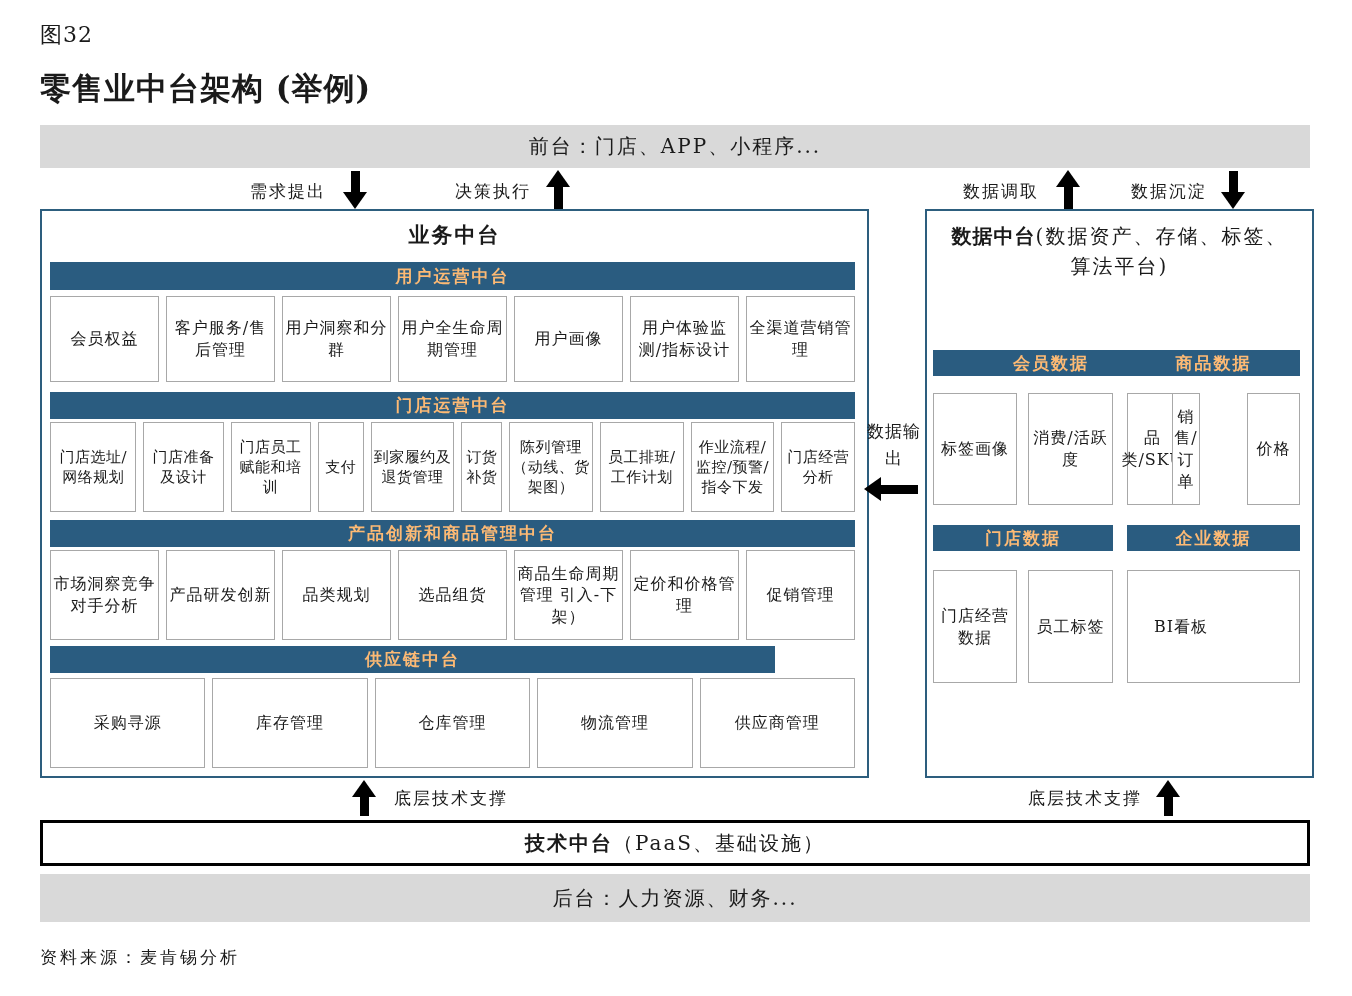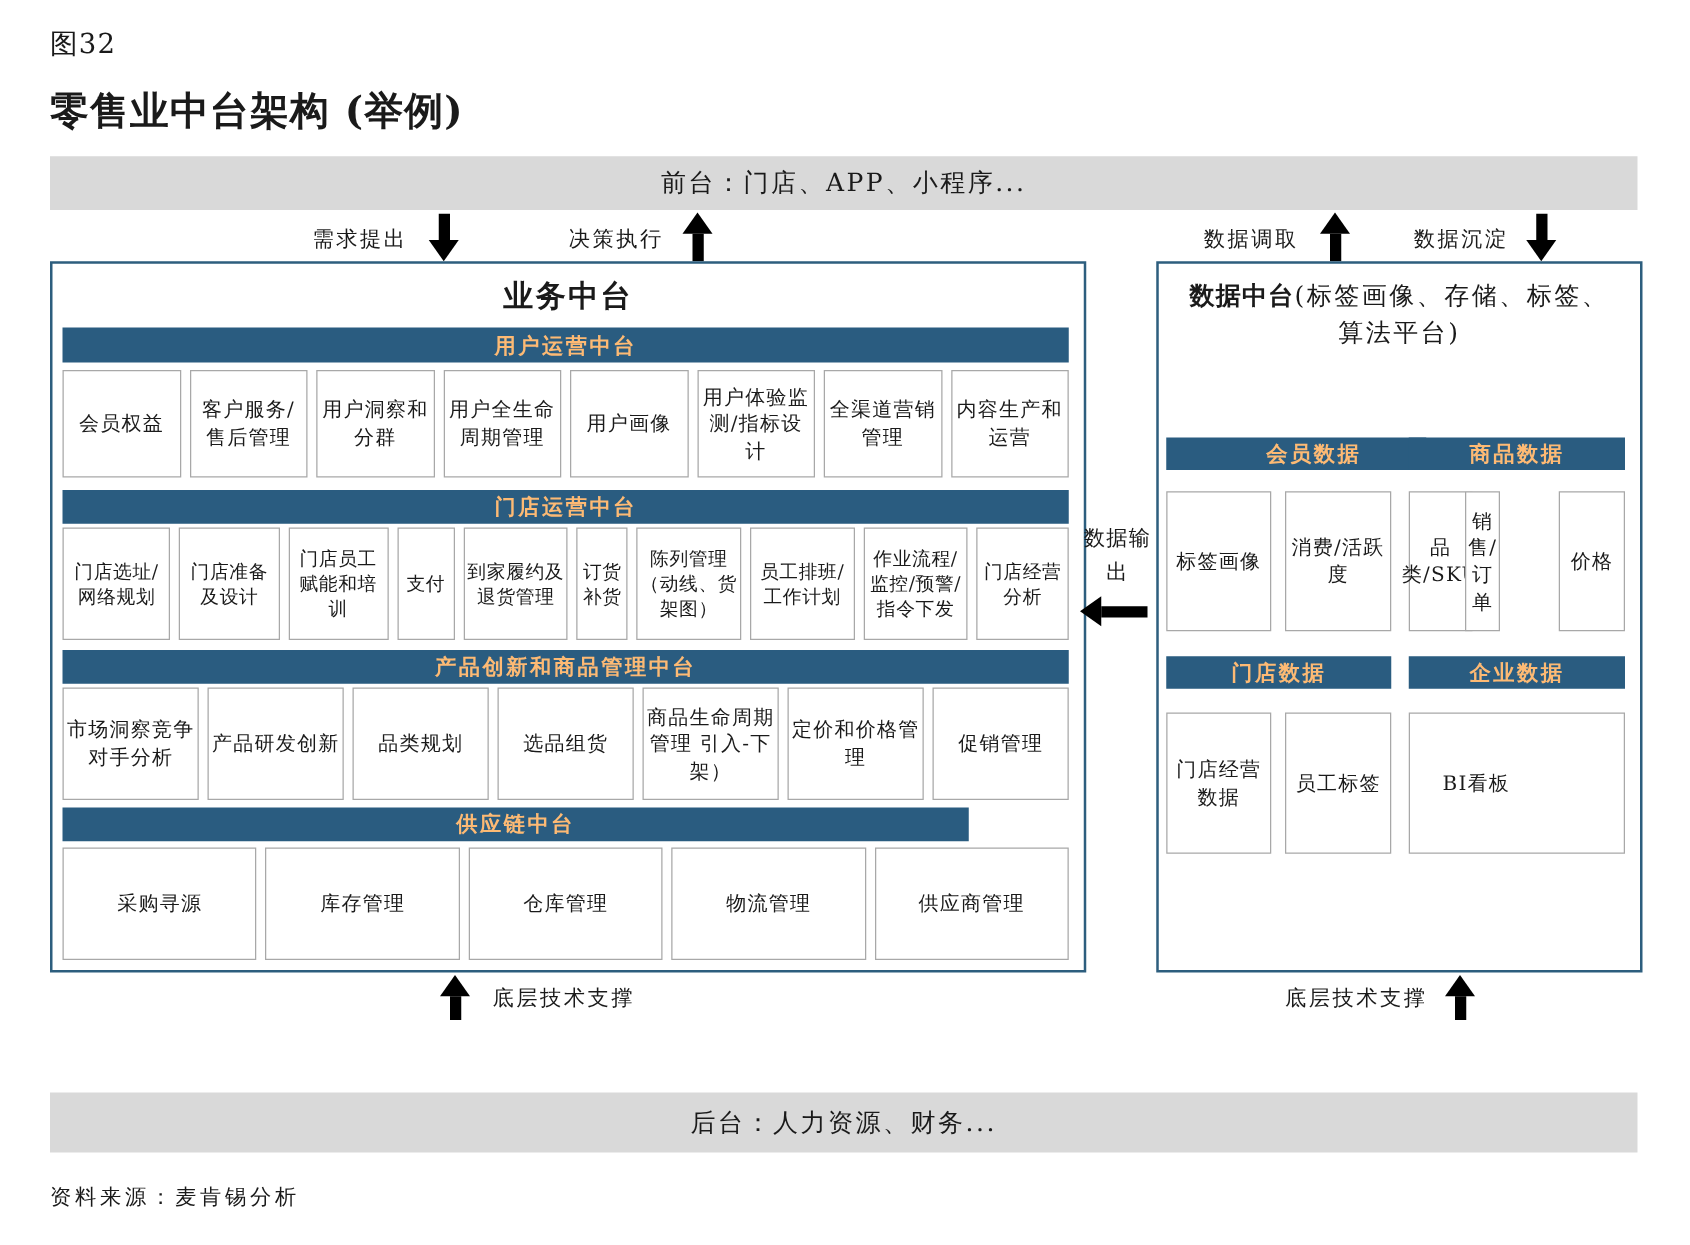--- a/index.html
+++ b/index.html
@@ -11,21 +11,21 @@
   .fig-label{left:40px;top:20px;font-size:22px;letter-spacing:1px;}
   .page-title{left:40px;top:68px;font-size:31px;font-weight:bold;letter-spacing:1px;}
   .graybar{left:40px;width:1270px;height:43px;background:#d9d9d9;display:flex;align-items:center;justify-content:center;font-size:20px;letter-spacing:2px;}
   .frontbar{top:125px;}
   .backbar{top:874px;height:48px;}
   .flow-label{font-size:17px;letter-spacing:2px;white-space:nowrap;}
   
   .bigbox{border:2px solid #2d5e7e;background:#ffffff;}
   .bizbox{left:40px;top:209px;width:825px;height:565px;}
   .databox{left:925px;top:209px;width:385px;height:565px;}
-  .bigtitle{width:100%;text-align:center;font-size:24px;font-weight:bold;letter-spacing:2px;}
+  .bigtitle{width:100%;text-align:center;font-size:21px;font-weight:bold;letter-spacing:2px;}
   .datatitle{width:100%;box-sizing:border-box;padding:0 14px;text-align:center;font-size:20px;line-height:1.5;letter-spacing:2px;}
   .datatitle b{letter-spacing:1px;}
   
   .bluehdr{background:#2a5c80;color:#fdba74;font-weight:bold;font-size:17px;letter-spacing:2px;display:flex;align-items:center;justify-content:center;}
   
   .cell{box-sizing:border-box;border:1px solid #a8a8a8;background:#ffffff;display:flex;align-items:center;justify-content:center;text-align:center;font-size:16px;line-height:1.35;letter-spacing:1px;padding:3px 2px;}
   .row{display:flex;gap:7px;}
   .row .cell{flex:1 1 0;}
   .row2 .cell{font-size:15px;letter-spacing:0.5px;}
   .bi-cell{justify-content:flex-start;padding-left:26px;text-align:left;}
@@ -82,21 +82,20 @@
 
     <div class="abs bluehdr" style="left:8px;top:51px;width:805px;height:28px;">用户运营中台</div>
     <div class="abs row" style="left:8px;top:85px;width:805px;height:86px;">
       <div class="cell">会员权益</div>
       <div class="cell">客户服务/售后管理</div>
       <div class="cell">用户洞察和分群</div>
       <div class="cell">用户全生命周期管理</div>
       <div class="cell">用户画像</div>
       <div class="cell">用户体验监测/指标设计</div>
       <div class="cell">全渠道营销管理</div>
-      <div class="cell">内容生产和运营</div>
     </div>
 
     <div class="abs bluehdr" style="left:8px;top:181px;width:805px;height:27px;">门店运营中台</div>
     <div class="abs row row2" style="left:8px;top:211px;width:805px;height:90px;">
       <div class="cell" style="flex-grow:88;">门店选址/网络规划</div>
       <div class="cell" style="flex-grow:81;text-align:center;">门店准备及设计</div>
       <div class="cell" style="flex-grow:81;">门店员工赋能和培训</div>
       <div class="cell" style="flex-grow:44;">支付</div>
       <div class="cell" style="flex-grow:85;">到家履约及退货管理</div>
       <div class="cell" style="flex-grow:38;">订货补货</div>
@@ -127,21 +126,21 @@
     </div>
   </div>
 
   <div class="abs" style="left:866px;top:418px;width:56px;text-align:center;font-size:17px;letter-spacing:1px;line-height:1.6;">数据输出</div>
   <div class="abs arrow-h" style="left:864px;top:477px;width:54px;height:24px;">
     <div class="a-head-left"></div>
     <div class="a-stem-h"></div>
   </div>
 
   <div class="abs bigbox databox">
-    <div class="abs datatitle" style="top:10px;"><b>数据中台</b><span>(标签画像、存储、标签、算法平台)</span></div>
+    <div class="abs datatitle" style="top:10px;"><b>数据中台</b><span>(数据资产、存储、标签、算法平台)</span></div>
 
     <div class="abs bluehdr" style="left:6px;top:139px;width:180px;height:26px;padding-left:28px;">会员数据</div>
     <div class="abs bluehdr" style="left:200px;top:139px;width:173px;height:26px;">商品数据</div>
 
     <div class="abs cell" style="left:6px;top:182px;width:84px;height:112px;">标签画像</div>
     <div class="abs cell" style="left:101px;top:182px;width:85px;height:112px;">消费/活跃度</div>
     <div class="abs cell" style="left:200px;top:182px;width:51px;height:112px;">品类/SKU</div>
     <div class="abs cell" style="left:245px;top:182px;width:28px;height:112px;">销售/订单</div>
     <div class="abs cell" style="left:320px;top:182px;width:53px;height:112px;">价格</div>
 
@@ -158,20 +157,24 @@
     <div class="a-stem-v"></div>
   </div>
   <div class="abs flow-label" style="left:394px;top:787px;">底层技术支撑</div>
 
   <div class="abs flow-label" style="left:1028px;top:787px;">底层技术支撑</div>
   <div class="abs arrow-v" style="left:1156px;top:780px;width:24px;height:36px;">
     <div class="a-head-up"></div>
     <div class="a-stem-v"></div>
   </div>
 
+  <div class="abs techbar">
+    <b>技术中台</b>
+      <span>（PaaS、基础设施）</span>
+  </div>
 
   <div class="abs graybar backbar">
     <span>后台：人力资源、财务...</span>
   </div>
 
   <div class="abs source">资料来源：麦肯锡分析</div>
 
 </div>
 
 </body></html>

